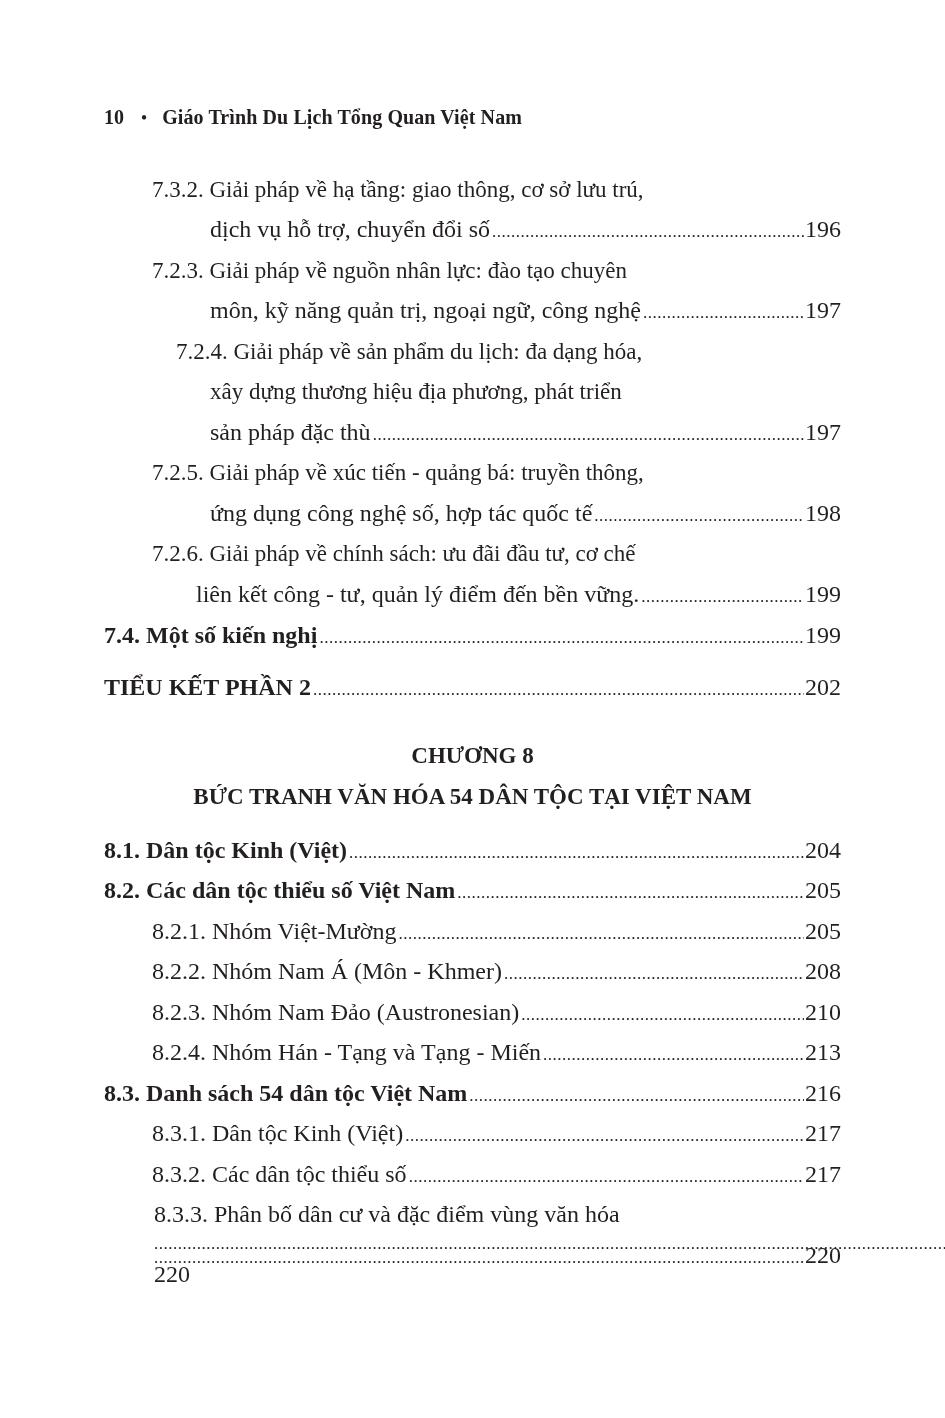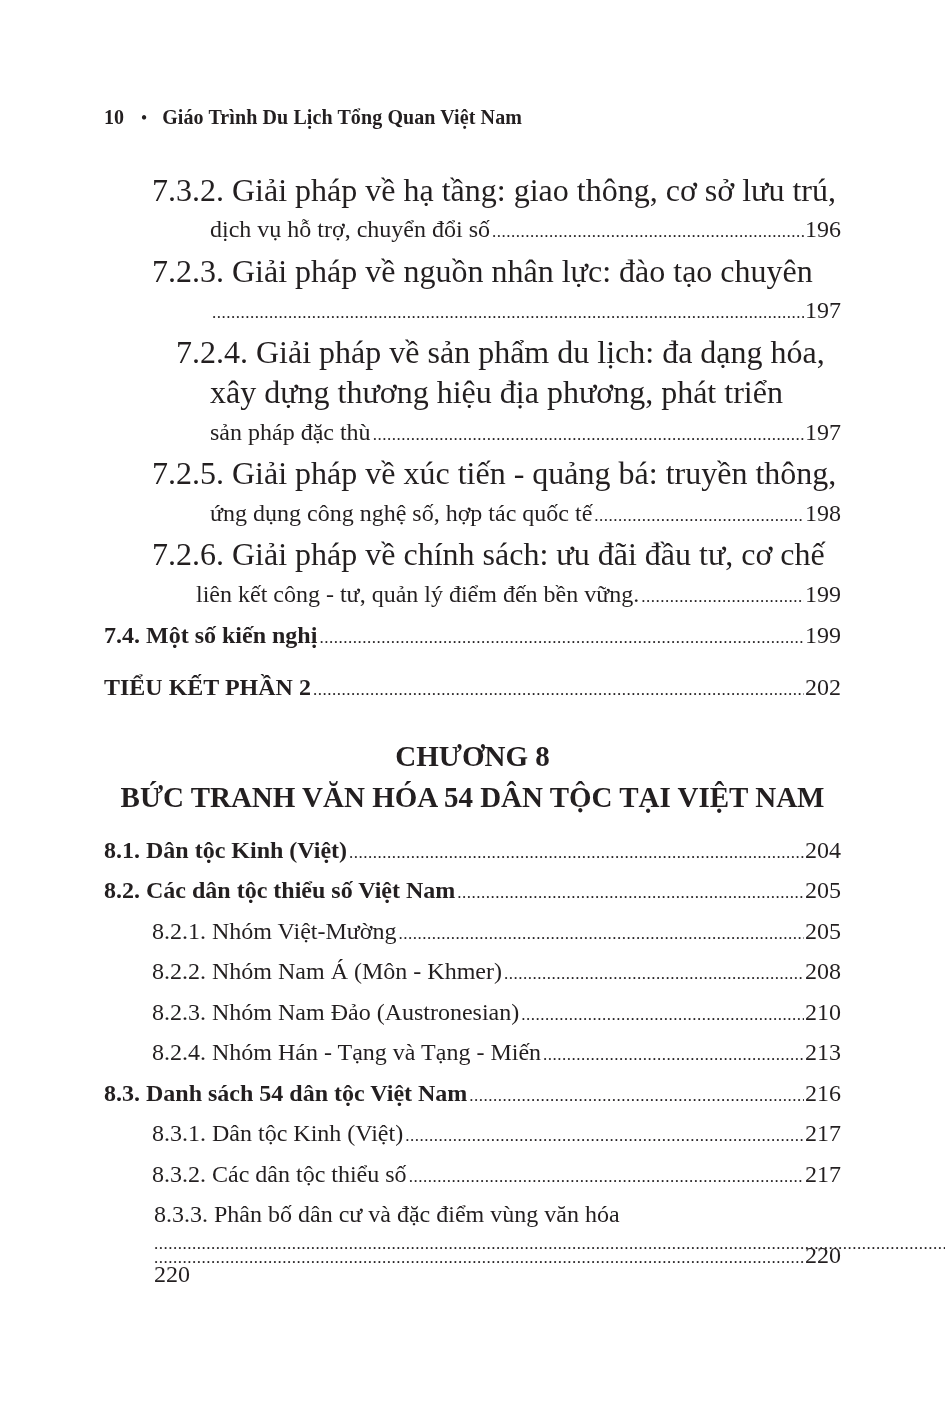--- a/index.html
+++ b/index.html
@@ -56,31 +56,31 @@
       font-weight: normal;
       font-size: 17px;
     }
     .line .leader::before {
       content: "..................................................................................................................................................................................................................................";
     }
     .line .page { flex: 0 0 auto; font-weight: normal; }
     .line.bold .page { font-weight: normal; }
     .plain {
       position: absolute;
-      font-size: 32px;
+      font-size: 23px;
       line-height: 30px;
       white-space: nowrap;
     }
     .chapter-heading {
       position: absolute;
       left: 0;
       width: 945px;
       text-align: center;
       font-weight: bold;
-      font-size: 29px;
+      font-size: 23px;
       line-height: 30px;
       white-space: nowrap;
     }
   </style>
 </head>
 <body>
 
 <div class="running-header">
   <span>10</span>
   <span class="bullet">•</span>
@@ -91,20 +91,21 @@
 
   <div class="plain" style="left:152px; top:175px;">7.3.2. Giải pháp về hạ tầng: giao thông, cơ sở lưu trú,</div>
   <div class="line" style="left:210px; top:214px;">
     <span class="text">dịch vụ hỗ trợ, chuyển đổi số</span>
     <span class="leader"></span>
     <span class="page">196</span>
   </div>
 
   <div class="plain" style="left:152px; top:256px;">7.2.3. Giải pháp về nguồn nhân lực: đào tạo chuyên</div>
   <div class="line" style="left:210px; top:295px;">
+    <span class="text">môn, kỹ năng quản trị, ngoại ngữ, công nghệ</span>
     <span class="leader"></span>
     <span class="page">197</span>
   </div>
 
   <div class="plain" style="left:152px; top:337px;margin-left:24px;">7.2.4. Giải pháp về sản phẩm du lịch: đa dạng hóa,</div>
   <div class="plain" style="left:210px; top:377px;">xây dựng thương hiệu địa phương, phát triển</div>
   <div class="line" style="left:210px; top:417px;">
     <span class="text">sản pháp đặc thù</span>
     <span class="leader"></span>
     <span class="page">197</span>

